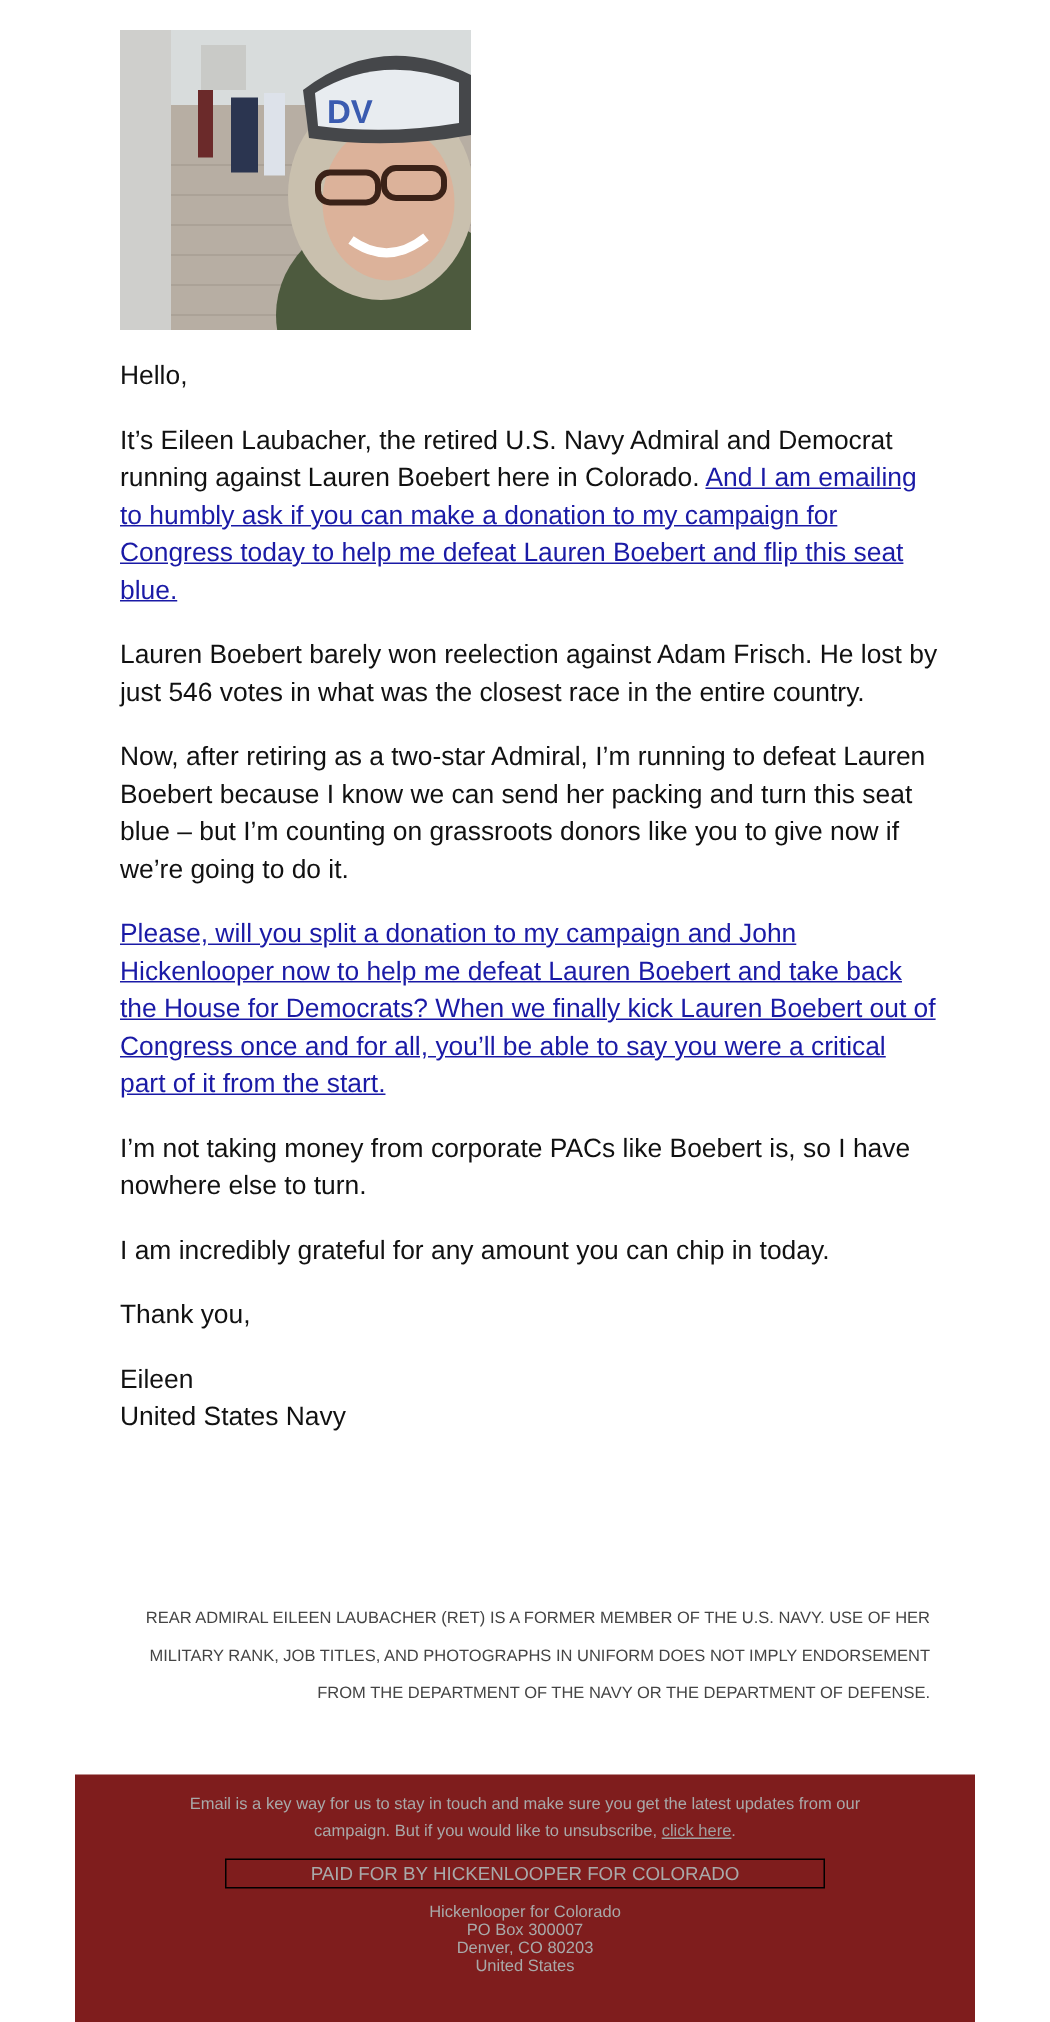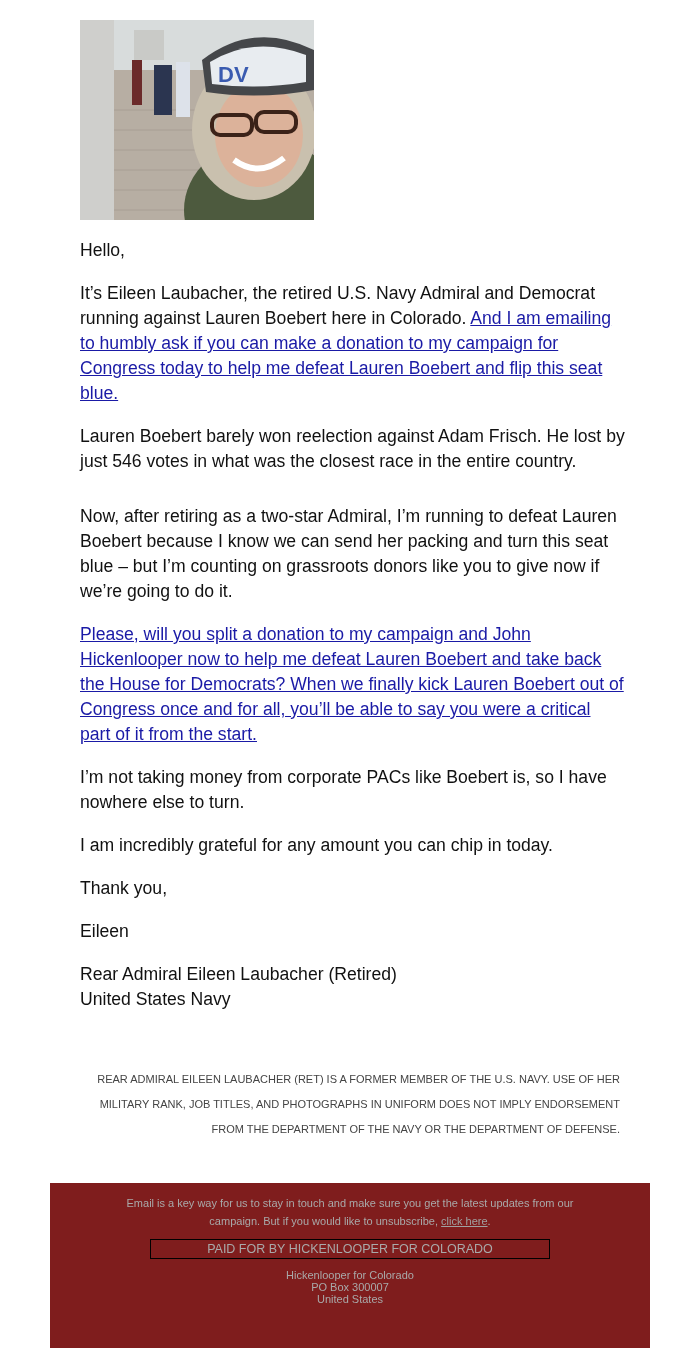--- a/index.html
+++ b/index.html
@@ -48,39 +48,39 @@
       <text x="104" y="62" font-family="Liberation Sans, sans-serif" font-size="22" font-weight="bold" fill="#3a5bb0">DV</text>
     </svg>
   </div>
 
   <p class="p" style="margin-top:18px;">Hello,</p>
 
   <p class="p" style="margin-top:18px;"><span>It’s Eileen Laubacher, the retired U.S. Navy Admiral and Democrat running against Lauren Boebert here in Colorado. </span><a class="link">And I am emailing to humbly ask if you can make a donation to my campaign for Congress today to help me defeat Lauren Boebert and flip this seat blue.</a></p>
 
   <p class="p" style="margin-top:18px;">Lauren Boebert barely won reelection against Adam Frisch. He lost by just 546 votes in what was the closest race in the entire country.</p>
 
-  <p class="p" style="margin-top:30px;">Now, after retiring as a two-star Admiral, I’m running to defeat Lauren Boebert because I know we can send her packing and turn this seat blue – but I’m counting on grassroots donors like you to give now if we’re going to do it.</p>
+  <p class="p" style="margin-top:18px;">Now, after retiring as a two-star Admiral, I’m running to defeat Lauren Boebert because I know we can send her packing and turn this seat blue – but I’m counting on grassroots donors like you to give now if we’re going to do it.</p>
 
   <p class="p" style="margin-top:18px;"><a class="link">Please, will you split a donation to my campaign and John Hickenlooper now to help me defeat Lauren Boebert and take back the House for Democrats? When we finally kick Lauren Boebert out of Congress once and for all, you’ll be able to say you were a critical part of it from the start.</a></p>
 
   <p class="p" style="margin-top:18px;">I’m not taking money from corporate PACs like Boebert is, so I have nowhere else to turn.</p>
 
   <p class="p" style="margin-top:18px;">I am incredibly grateful for any amount you can chip in today.</p>
 
   <p class="p" style="margin-top:18px;">Thank you,</p>
 
   <p class="p" style="margin-top:18px;">Eileen</p>
 
-  <p class="p" style="margin-top:18px;">Rear Admiral Eileen Laubacher (Retired)</p>
   <p class="p">United States Navy</p>
 </div>
 
 <div class="disclaimer">REAR ADMIRAL EILEEN LAUBACHER (RET) IS A FORMER MEMBER OF THE U.S. NAVY. USE OF HER MILITARY RANK, JOB TITLES, AND PHOTOGRAPHS IN UNIFORM DOES NOT IMPLY ENDORSEMENT FROM THE DEPARTMENT OF THE NAVY OR THE DEPARTMENT OF DEFENSE.</div>
 
 <div class="footer">
   <div class="footer-text"><span>Email is a key way for us to stay in touch and make sure you get the latest updates from our campaign. But if you would like to unsubscribe, </span><a>click here</a><span>.</span></div>
   <div class="paid-box">PAID FOR BY HICKENLOOPER FOR COLORADO</div>
   <div class="address">
     <div>Hickenlooper for Colorado</div>
     <div>PO Box 300007</div>
+    <div>Denver, CO 80203</div>
     <div>United States</div>
   </div>
 </div>
 
 </body></html>

